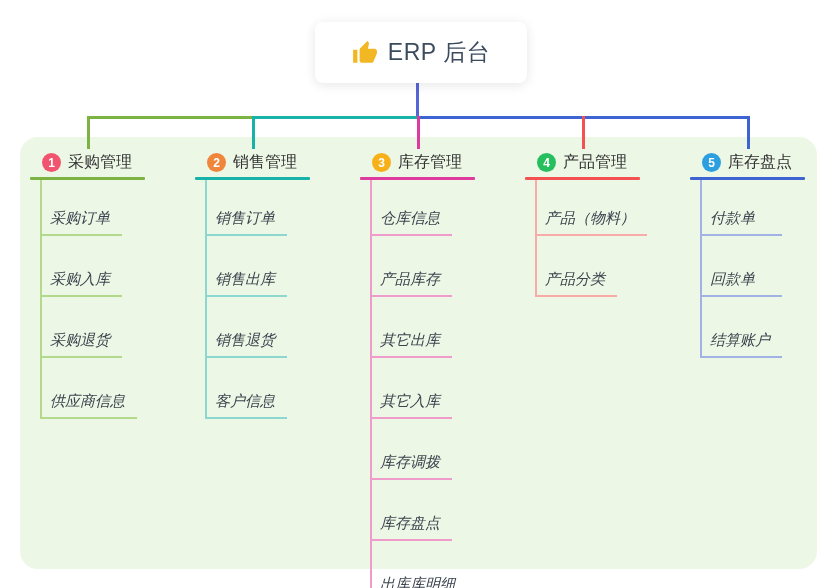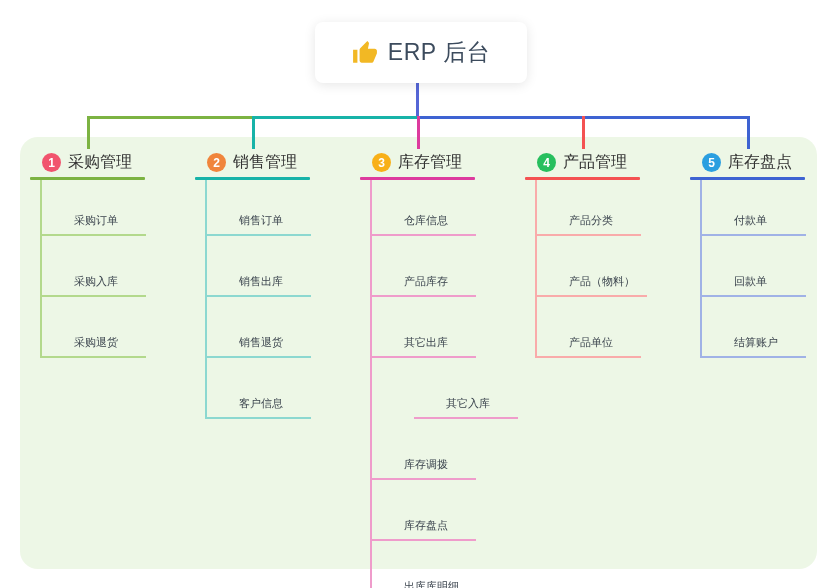--- a/index.html
+++ b/index.html
@@ -11,22 +11,22 @@
   .root-title{font-size:23px;color:#3c4b5d;letter-spacing:0.5px;}
   .thumb{display:flex;align-items:center;}
   .line{position:absolute;}
   .branch{position:absolute;top:150px;width:170px;}
   .topic{display:flex;align-items:center;gap:7px;height:25px;padding-left:12px;cursor:pointer;}
   .badge{width:19px;height:19px;border-radius:50%;color:#fff;font-size:12px;font-weight:bold;
          display:flex;align-items:center;justify-content:center;flex:0 0 auto;}
   .topic-label{font-size:16px;color:#333;white-space:nowrap;}
   .topic-underline{width:115px;height:3px;margin-top:2px;border-radius:1px;}
   .children{margin-left:10px;border-left:2px solid;}
-  .child{display:flex;align-items:flex-end;height:48px;padding:0 12px 6px 32px;border-bottom:2px solid;
-         width:max-content;min-width:60px;font-size:11px;color:#3a434d;white-space:nowrap;cursor:pointer;}
+  .child{display:flex;align-items:flex-end;height:48px;padding:0 12px 6px 8px;border-bottom:2px solid;
+         width:max-content;min-width:60px;font-size:15px;color:#3a434d;white-space:nowrap;cursor:pointer;font-style:italic;}
   .child + .child{height:53px;}
 </style>
 </head>
 <body>
 
 <div class="canvas">
   <div class="panel"></div>
 
   <div id="lines">
       <div class="line" style="left: 416px; top: 83px; width: 3px; height: 33px; background: rgb(85, 102, 214);"></div>
@@ -53,20 +53,21 @@
       <div class="branch" style="left: 30px;">
     <div class="topic">
       <span class="badge" style="background: rgb(241, 84, 110);">1</span>
       <span class="topic-label">采购管理</span>
     </div>
     <div class="topic-underline" style="background: rgb(124, 179, 66);"></div>
     <div class="children" style="border-left-color: rgb(179, 217, 140);">
           <div class="child" style="border-bottom-color: rgb(179, 217, 140);">采购订单</div>
           <div class="child" style="border-bottom-color: rgb(179, 217, 140);">采购入库</div>
           <div class="child" style="border-bottom-color: rgb(179, 217, 140);">采购退货</div>
+          <div class="child" style="border-bottom-color: rgb(179, 217, 140);">供应商信息</div>
         </div>
   </div>
       <div class="branch" style="left: 195px;">
     <div class="topic">
       <span class="badge" style="background: rgb(240, 133, 60);">2</span>
       <span class="topic-label">销售管理</span>
     </div>
     <div class="topic-underline" style="background: rgb(23, 179, 168);"></div>
     <div class="children" style="border-left-color: rgb(140, 216, 208);">
           <div class="child" style="border-bottom-color: rgb(140, 216, 208);">销售订单</div>
@@ -78,36 +79,35 @@
       <div class="branch" style="left: 360px;">
     <div class="topic">
       <span class="badge" style="background: rgb(248, 176, 24);">3</span>
       <span class="topic-label">库存管理</span>
     </div>
     <div class="topic-underline" style="background: rgb(221, 59, 158);"></div>
     <div class="children" style="border-left-color: rgb(239, 156, 203);">
           <div class="child" style="border-bottom-color: rgb(239, 156, 203);">仓库信息</div>
           <div class="child" style="border-bottom-color: rgb(239, 156, 203);">产品库存</div>
           <div class="child" style="border-bottom-color: rgb(239, 156, 203);">其它出库</div>
-          <div class="child" style="border-bottom-color: rgb(239, 156, 203); margin-left: 42px;">其它入库</div>
+          <div class="child" style="border-bottom-color: rgb(239, 156, 203);">其它入库</div>
           <div class="child" style="border-bottom-color: rgb(239, 156, 203);">库存调拨</div>
           <div class="child" style="border-bottom-color: rgb(239, 156, 203);">库存盘点</div>
           <div class="child" style="border-bottom-color: rgb(239, 156, 203);">出库库明细</div>
         </div>
   </div>
       <div class="branch" style="left: 525px;">
     <div class="topic">
       <span class="badge" style="background: rgb(39, 191, 94);">4</span>
       <span class="topic-label">产品管理</span>
     </div>
     <div class="topic-underline" style="background: rgb(244, 82, 82);"></div>
     <div class="children" style="border-left-color: rgb(249, 171, 170);">
+          <div class="child" style="border-bottom-color: rgb(249, 171, 170);">产品（物料）</div>
           <div class="child" style="border-bottom-color: rgb(249, 171, 170);">产品分类</div>
-          <div class="child" style="border-bottom-color: rgb(249, 171, 170);">产品（物料）</div>
-          <div class="child" style="border-bottom-color: rgb(249, 171, 170);">产品单位</div>
         </div>
   </div>
       <div class="branch" style="left: 690px;">
     <div class="topic">
       <span class="badge" style="background: rgb(43, 159, 224);">5</span>
       <span class="topic-label">库存盘点</span>
     </div>
     <div class="topic-underline" style="background: rgb(62, 99, 210);"></div>
     <div class="children" style="border-left-color: rgb(160, 178, 230);">
           <div class="child" style="border-bottom-color: rgb(160, 178, 230);">付款单</div>

